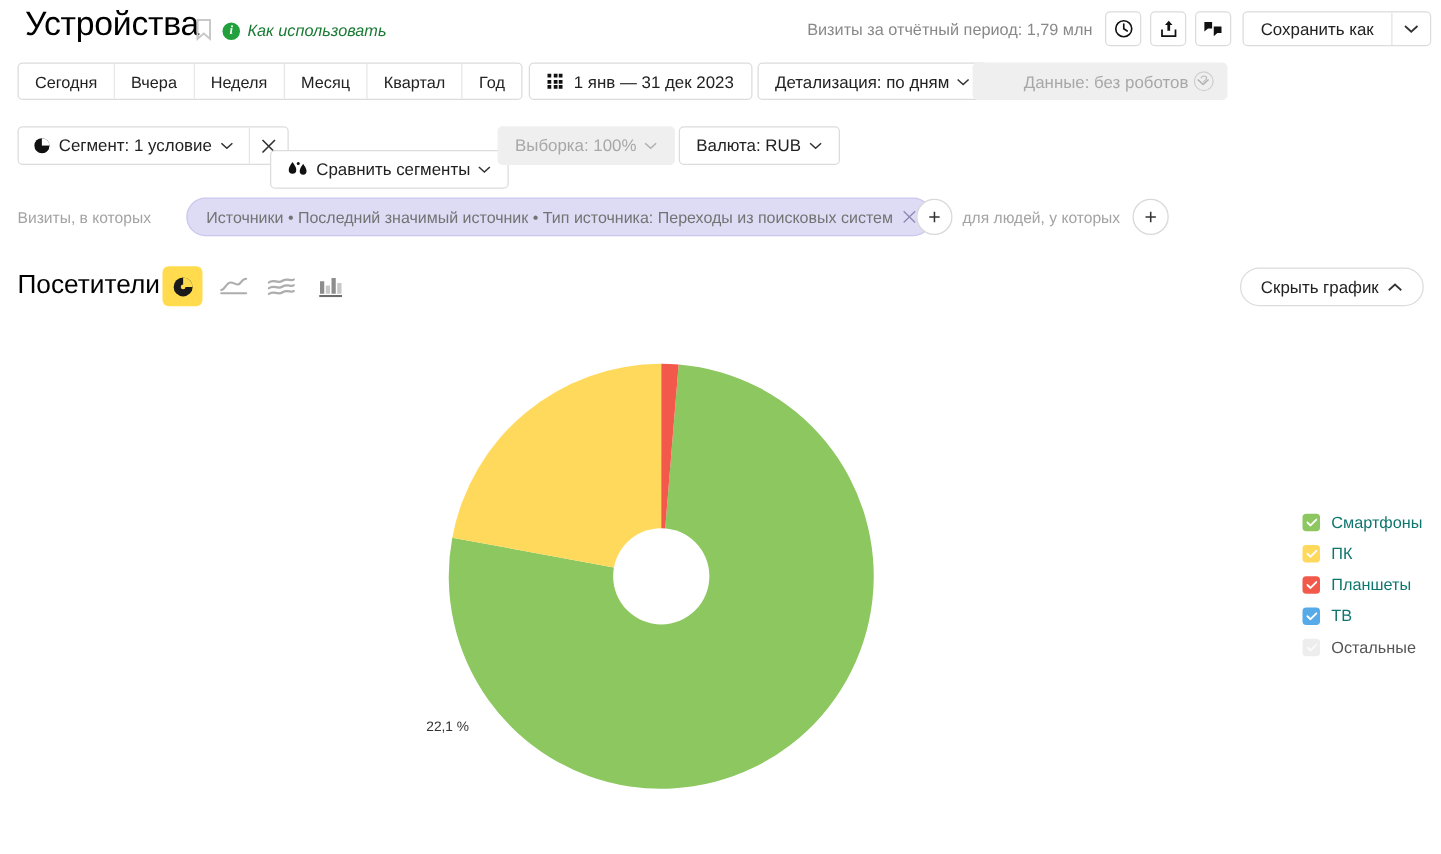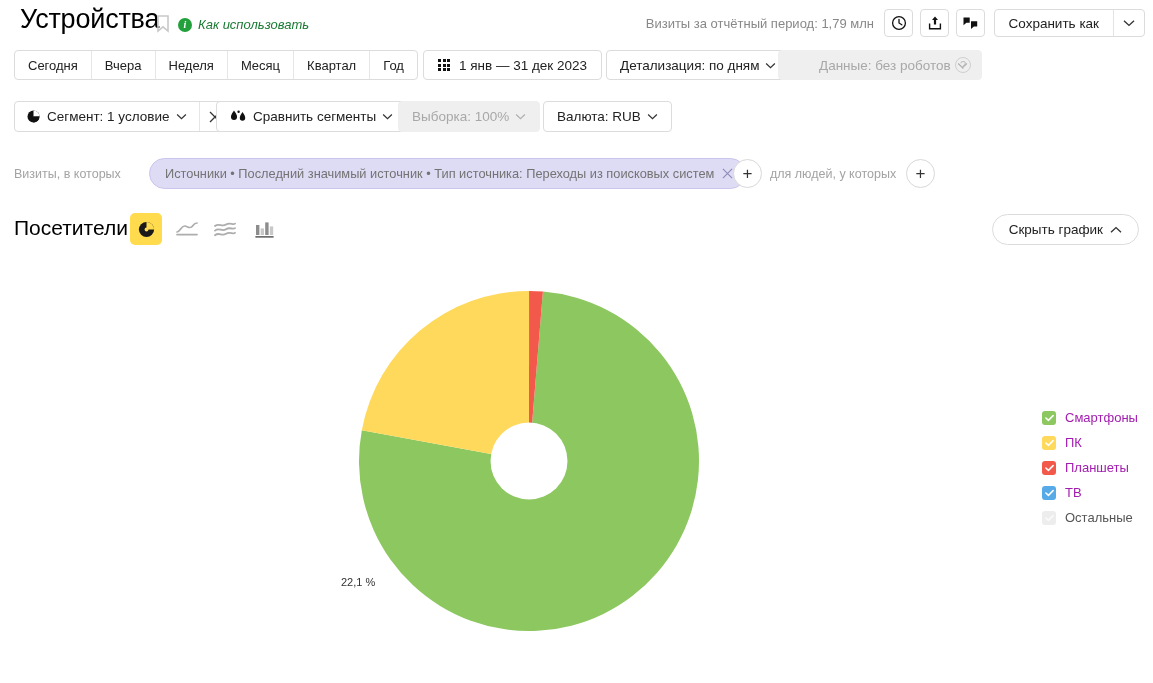--- a/index.html
+++ b/index.html
@@ -114,21 +114,21 @@
     display: flex; border: 1px solid #dcdcdc; border-radius: 4px; background: #fff; overflow: hidden;
   }
   .segchip-main {
     display: flex; align-items: center; gap: 7px; padding: 0 12px;
     font-size: 13.5px; color: #222; cursor: pointer; white-space: nowrap;
   }
   .segchip-x {
     width: 31px; border-left: 1px solid #e6e6e6;
     display: flex; align-items: center; justify-content: center; cursor: pointer;
   }
-  #btn-compare { left: 216px; height: 31px; }
+  #btn-compare { left: 216px; height: 31px; margin-top: 19px; }
   #btn-sample  { left: 398px; height: 31px; }
   #btn-currency{ left: 543px; height: 31px; }
 
   
   .filter-row { position: absolute; left: 0; top: 158px; width: 924px; height: 34px; }
   .filter-prefix {
     position: absolute; left: 14px; top: 9px; font-size: 12.5px; color: #a3a3a3;
   }
   .filter-chip {
     position: absolute; left: 149px; top: 0; height: 31px;
@@ -183,21 +183,21 @@
   .legend { position: absolute; left: 1042px; top: 405px; }
   .legend-item {
     display: flex; align-items: center; gap: 9px; height: 25px; cursor: pointer;
   }
   .lgbox {
     width: 14px; height: 14px; border-radius: 3px;
     display: flex; align-items: center; justify-content: center;
     flex: 0 0 14px;
   }
   .lgbox svg { display: block; }
-  .legend-label { font-size: 13px; color: #a21caf; white-space: nowrap; }
+  .legend-label { font-size: 13px; color: #0f766e; white-space: nowrap; }
   .legend-item.off .legend-label { color: #555; }
 </style>
 </head>
 <body>
 
 <div class="header-row">
   <div class="page-title">Устройства</div>
 
   <span class="bookmark-icon">
     <svg width="14" height="18" viewBox="0 0 14 18">

